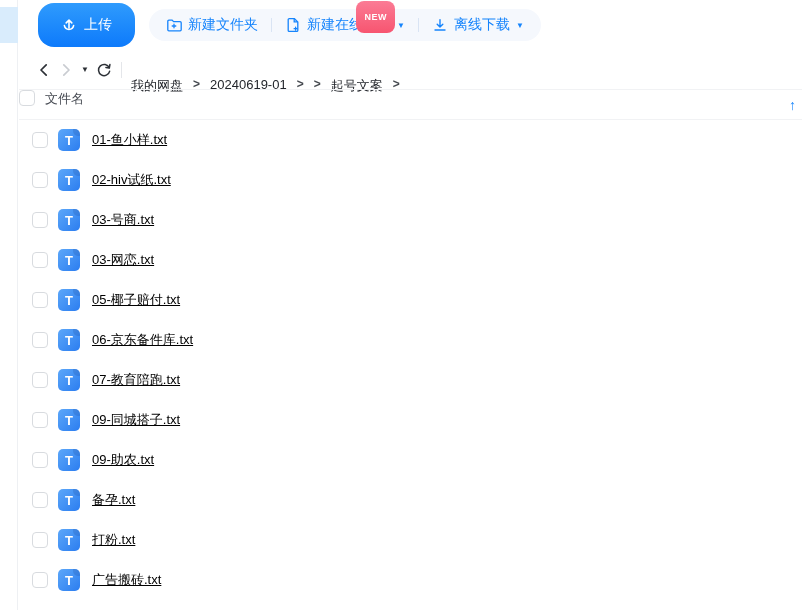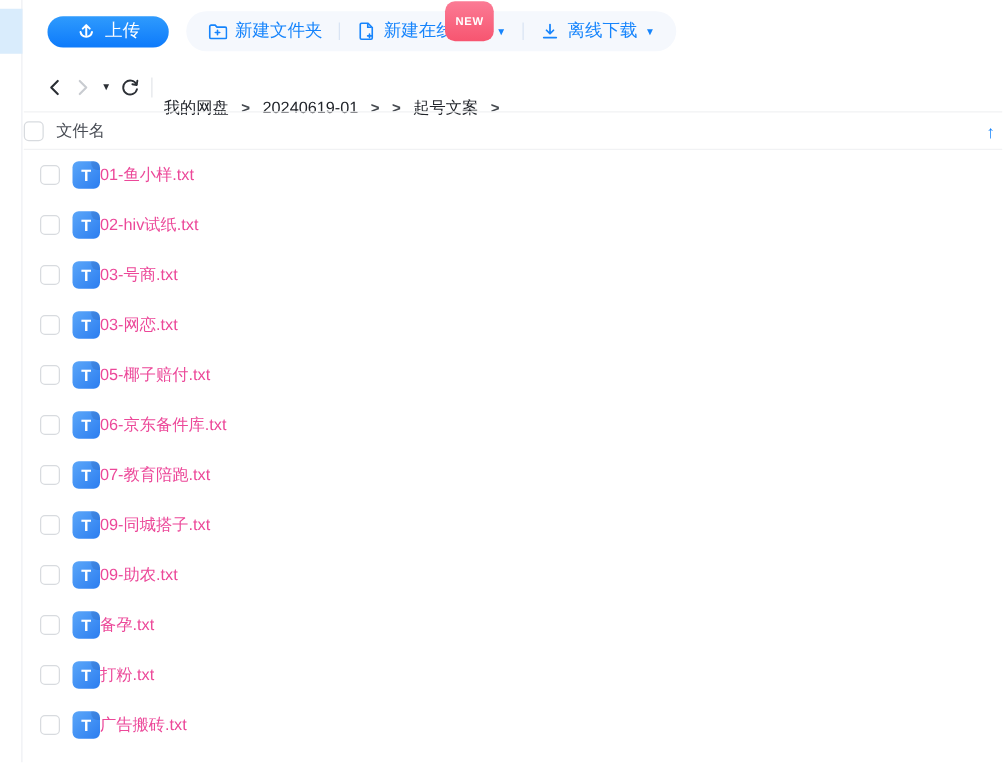--- a/index.html
+++ b/index.html
@@ -11,21 +11,21 @@
   
   .side-strip { position:absolute; left:0; top:0; width:18px; height:610px;
                 background:#fff; border-right:1px solid #eef0f3; }
   .side-highlight { position:absolute; left:0; top:7px; width:18px; height:36px;
                     background:#d9ecfc; }
 
   .main { margin-left:19px; width:783px; }
 
   
   .toolbar { height:50px; display:flex; align-items:center; padding-left:19px; gap:14px; }
-  .upload-btn { height:25px; padding:0 23px; border:none; border-radius:16px;
+  .upload-btn { height:44px; padding:0 23px; border:none; border-radius:16px;
                 background:linear-gradient(180deg,#2f9bfd,#0d7afb); color:#fff;
                 display:flex; align-items:center; gap:7px; font-size:14px; cursor:pointer;
                 font-family:inherit; }
   .action-pill { position:relative; height:32px; background:#f5f8fd; border-radius:16px;
                  display:flex; align-items:center; padding:0 17px; gap:13px; }
   .action { position:relative; display:flex; align-items:center; gap:6px;
             color:#1684fc; font-size:14px; cursor:pointer; white-space:nowrap; }
   .pill-divider { width:1px; height:14px; background:#d9e4f4; }
   .caret { font-size:8px; color:#1684fc; line-height:1; margin-top:1px; }
   .new-badge { position:absolute; top:-15px; right:10px; height:32px;
@@ -34,44 +34,44 @@
                font-size:9px; font-weight:bold; border-radius:8px; letter-spacing:.5px; }
   .icon16 { width:16px; height:16px; display:block; }
 
   
   .navbar { height:39px; display:flex; align-items:center; padding-left:14px; }
   .nav-btn { display:flex; align-items:center; justify-content:center;
              width:22px; height:22px; cursor:pointer; }
   .nav-caret { font-size:8px; color:#2c3036; line-height:1; width:16px; text-align:center;
                cursor:pointer; }
   .nav-divider { width:1px; height:16px; background:#e4e6ea; margin:0 9px 0 6px; }
-  .breadcrumb { display:flex; align-items:center; gap:10px; font-size:13px; color:#22252b;
+  .breadcrumb { display:flex; gap:10px; font-size:13px; color:#22252b;
                 white-space:nowrap;margin-top:32px; }
   .crumb { cursor:pointer; }
   .sep { color:#45494f; font-size:12px; font-weight:bold; }
 
   
   .list-header { height:31px; border-top:1px solid #f1f2f4; border-bottom:1px solid #f1f2f4;
-                 display:flex; align-items:center; padding-left:0; position:relative; }
+                 display:flex; align-items:flex-start; padding-left:0; position:relative; }
   .checkbox { width:16px; height:16px; border:1px solid #d8dbdf; border-radius:4px;
               background:#fff; flex:none; cursor:pointer; }
   .header-label { margin-left:10px; font-size:13px; color:#484c54; }
   .sort-icon { position:absolute; right:6px; top:50%; transform:translateY(-50%);
                color:#1684fc; font-size:14px; font-weight:bold; cursor:pointer; }
 
   
   .file-row { height:40px; display:flex; align-items:center; padding-left:13px; cursor:pointer; }
   .file-icon { position:relative; width:22px; height:22px; margin-left:10px; border-radius:5px;
                background:linear-gradient(135deg,#5ca7f9,#2b7df0);
                display:flex; align-items:center; justify-content:center; flex:none;
                overflow:hidden; }
   .file-icon::before { content:""; position:absolute; top:0; right:0; width:7px; height:7px;
                        background:rgba(20,60,140,.18); border-radius:0 5px 0 5px; }
   .file-icon .letter { color:#fff; font-size:13px; font-weight:bold; line-height:1; }
-  .file-name { font-size:13px; color:#ec4899; }
+  .file-name { margin-left:12px; font-size:13px; color:#000000;text-decoration:underline; }
 </style>
 </head>
 <body>
 
 <div class="page">
 
   <div class="side-strip">
     <div class="side-highlight"></div>
   </div>
 

